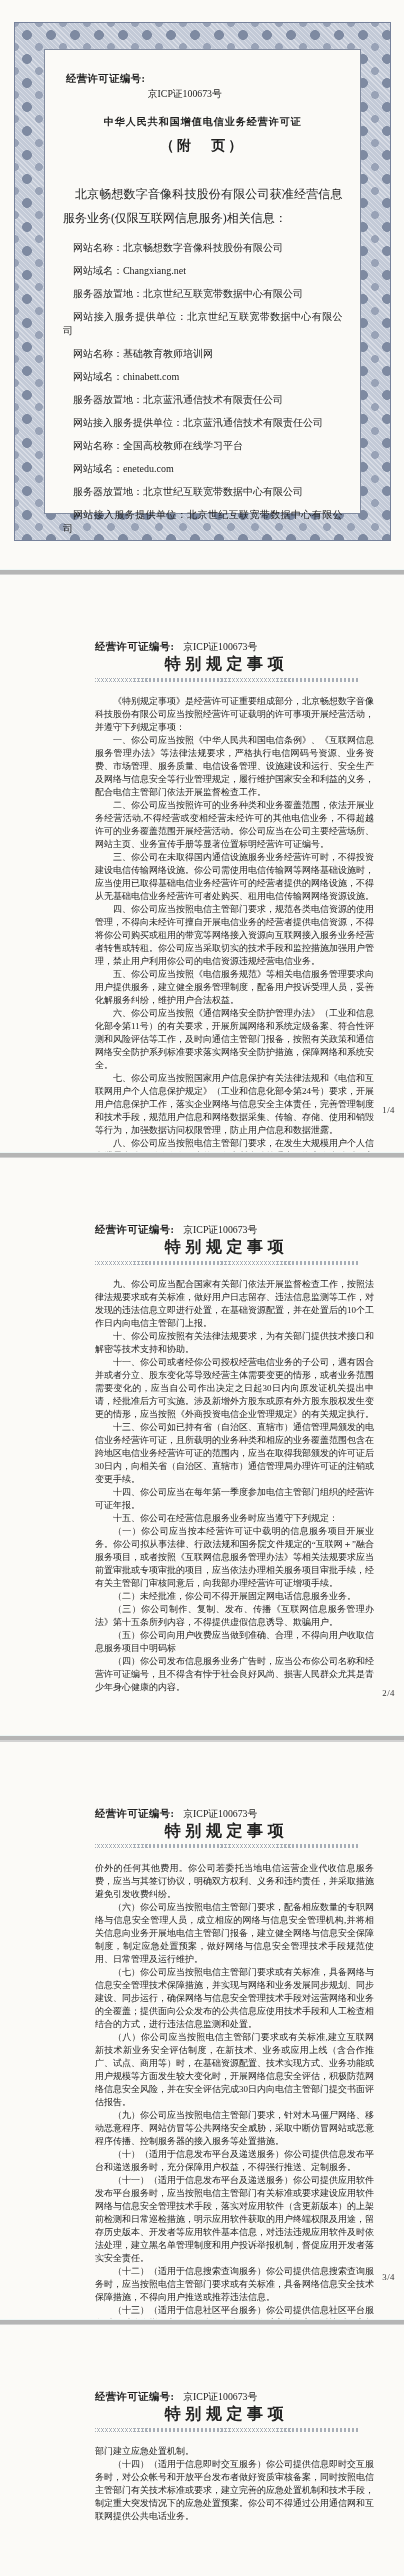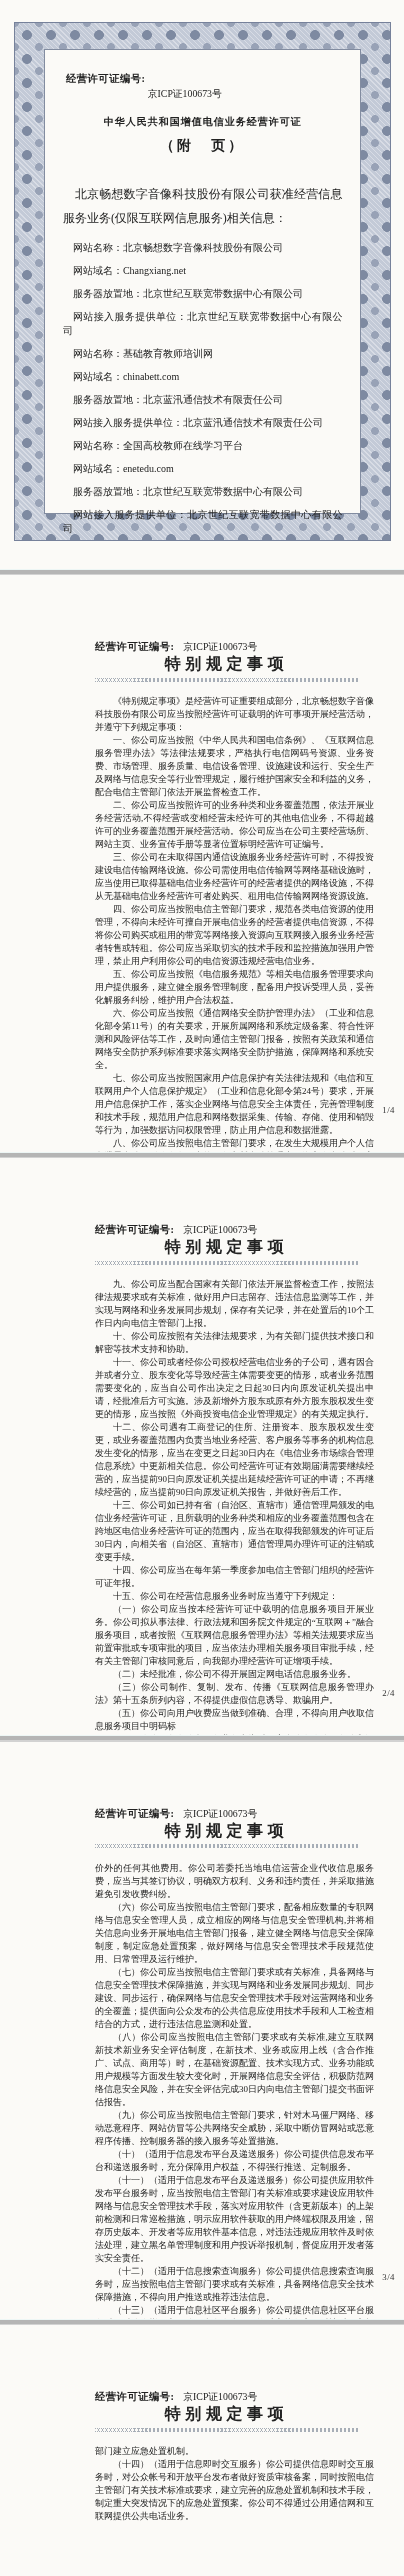--- a/index.html
+++ b/index.html
@@ -107,24 +107,23 @@
   <div class="page-divider"></div>
 
   <div class="page sp" style="height:577px">
     <div class="sp-header">
       <span class="label">经营许可证编号:</span>
       <span class="number">京ICP证100673号</span>
     </div>
     <div class="sp-title">特别规定事项</div>
     <div class="sp-zigzag"></div>
     <div class="sp-body">
-      <p>九、你公司应当配合国家有关部门依法开展监督检查工作，按照法律法规要求或有关标准，做好用户日志留存、违法信息监测等工作，并实现与网络和业务发展同步规划，保存有关记录，并在处置后的10个工作日内向电信主管部门上报。</p>
+      <p>九、你公司应当配合国家有关部门依法开展监督检查工作，按照法律法规要求或有关标准，做好用户日志留存、违法信息监测等工作，对发现的违法信息立即进行处置，在基础资源配置，并在处置后的10个工作日内向电信主管部门上报。</p>
       <p>十、你公司应按照有关法律法规要求，为有关部门提供技术接口和解密等技术支持和协助。</p>
       <p>十一、你公司或者经你公司授权经营电信业务的子公司，遇有因合并或者分立、股东变化等导致经营主体需要变更的情形，或者业务范围需要变化的，应当自公司作出决定之日起30日内向原发证机关提出申请，经批准后方可实施。涉及新增外方股东或原有外方股东股权发生变更的情形，应当按照《外商投资电信企业管理规定》的有关规定执行。</p>
-      <p>十二、你公司遇有工商登记的住所、注册资本、股东股权发生变更，或业务覆盖范围内负责当地业务经营、客户服务等事务的机构信息发生变化的情形，应当在变更之日起30日内在《电信业务市场综合管理信息系统》中更新相关信息。你公司经营许可证有效期届满需要继续经营的，应当提前90日向原发证机关提出延续经营许可证的申请；不再继续经营的，应当提前90日向原发证机关报告，并做好善后工作。</p>
       <p>十三、你公司如已持有省（自治区、直辖市）通信管理局颁发的电信业务经营许可证，且所载明的业务种类和相应的业务覆盖范围包含在跨地区电信业务经营许可证的范围内，应当在取得我部颁发的许可证后30日内，向相关省（自治区、直辖市）通信管理局办理许可证的注销或变更手续。</p>
       <p>十四、你公司应当在每年第一季度参加电信主管部门组织的经营许可证年报。</p>
       <p>十五、你公司在经营信息服务业务时应当遵守下列规定：</p>
       <p>（一）你公司应当按本经营许可证中载明的信息服务项目开展业务。你公司拟从事法律、行政法规和国务院文件规定的“互联网＋”融合服务项目，或者按照《互联网信息服务管理办法》等相关法规要求应当前置审批或专项审批的项目，应当依法办理相关服务项目审批手续，经有关主管部门审核同意后，向我部办理经营许可证增项手续。</p>
       <p>（二）未经批准，你公司不得开展固定网电话信息服务业务。</p>
       <p>（三）你公司制作、复制、发布、传播《互联网信息服务管理办法》第十五条所列内容，不得提供虚假信息诱导、欺骗用户。</p>
       <p>（五）你公司向用户收费应当做到准确、合理，不得向用户收取信息服务项目中明码标</p>
       <p>（四）你公司发布信息服务业务广告时，应当公布你公司名称和经营许可证编号，且不得含有悖于社会良好风尚、损害人民群众尤其是青少年身心健康的内容。</p>
     </div>
     <div class="page-num">2/4</div>

